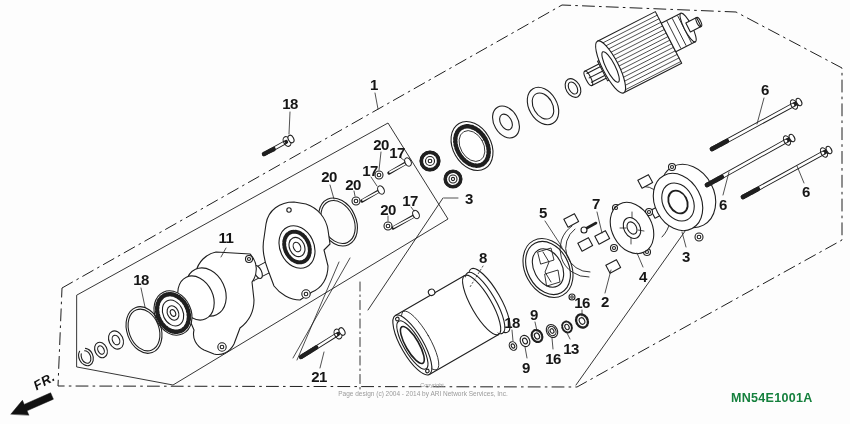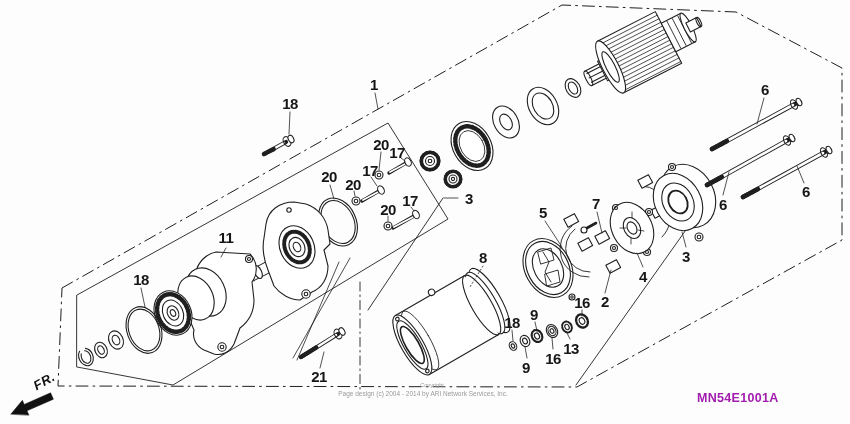--- a/index.html
+++ b/index.html
@@ -4,22 +4,22 @@
 <style>
   html,body{margin:0;padding:0;background:#e8e8e8;font-family:"Liberation Sans",sans-serif;}
   .stage{position:relative;width:850px;height:424px;background:#fdfdfd;overflow:hidden;}
   svg{position:absolute;left:0;top:0;}
   .callout{
     position:absolute;transform:translate(-50%,-50%);
     font:700 15px "Liberation Sans",sans-serif;color:#161616;
     letter-spacing:-0.5px;white-space:nowrap;cursor:pointer;
   }
   .part-code{
-    position:absolute;left:697px;top:391px;
-    font:700 12.5px "Liberation Sans",sans-serif;color:#a21caf;letter-spacing:0.3px;
+    position:absolute;left:731px;top:391px;
+    font:700 12.5px "Liberation Sans",sans-serif;color:#15803d;letter-spacing:0.3px;
   }
   .fr-label{
     position:absolute;left:38px;top:378px;
     font:italic 700 13px "Liberation Sans",sans-serif;color:#111;
     transform:rotate(-29deg);transform-origin:left bottom;letter-spacing:0.5px;
   }
   .wm{position:absolute;color:#9a9a9a;text-align:center;white-space:nowrap;}
   .wm1{left:432px;top:382px;font:400 5.5px "Liberation Sans",sans-serif;transform:translateX(-50%);}
   .wm2{left:423px;top:390px;font:400 6.5px "Liberation Sans",sans-serif;transform:translateX(-50%);}
 </style>

